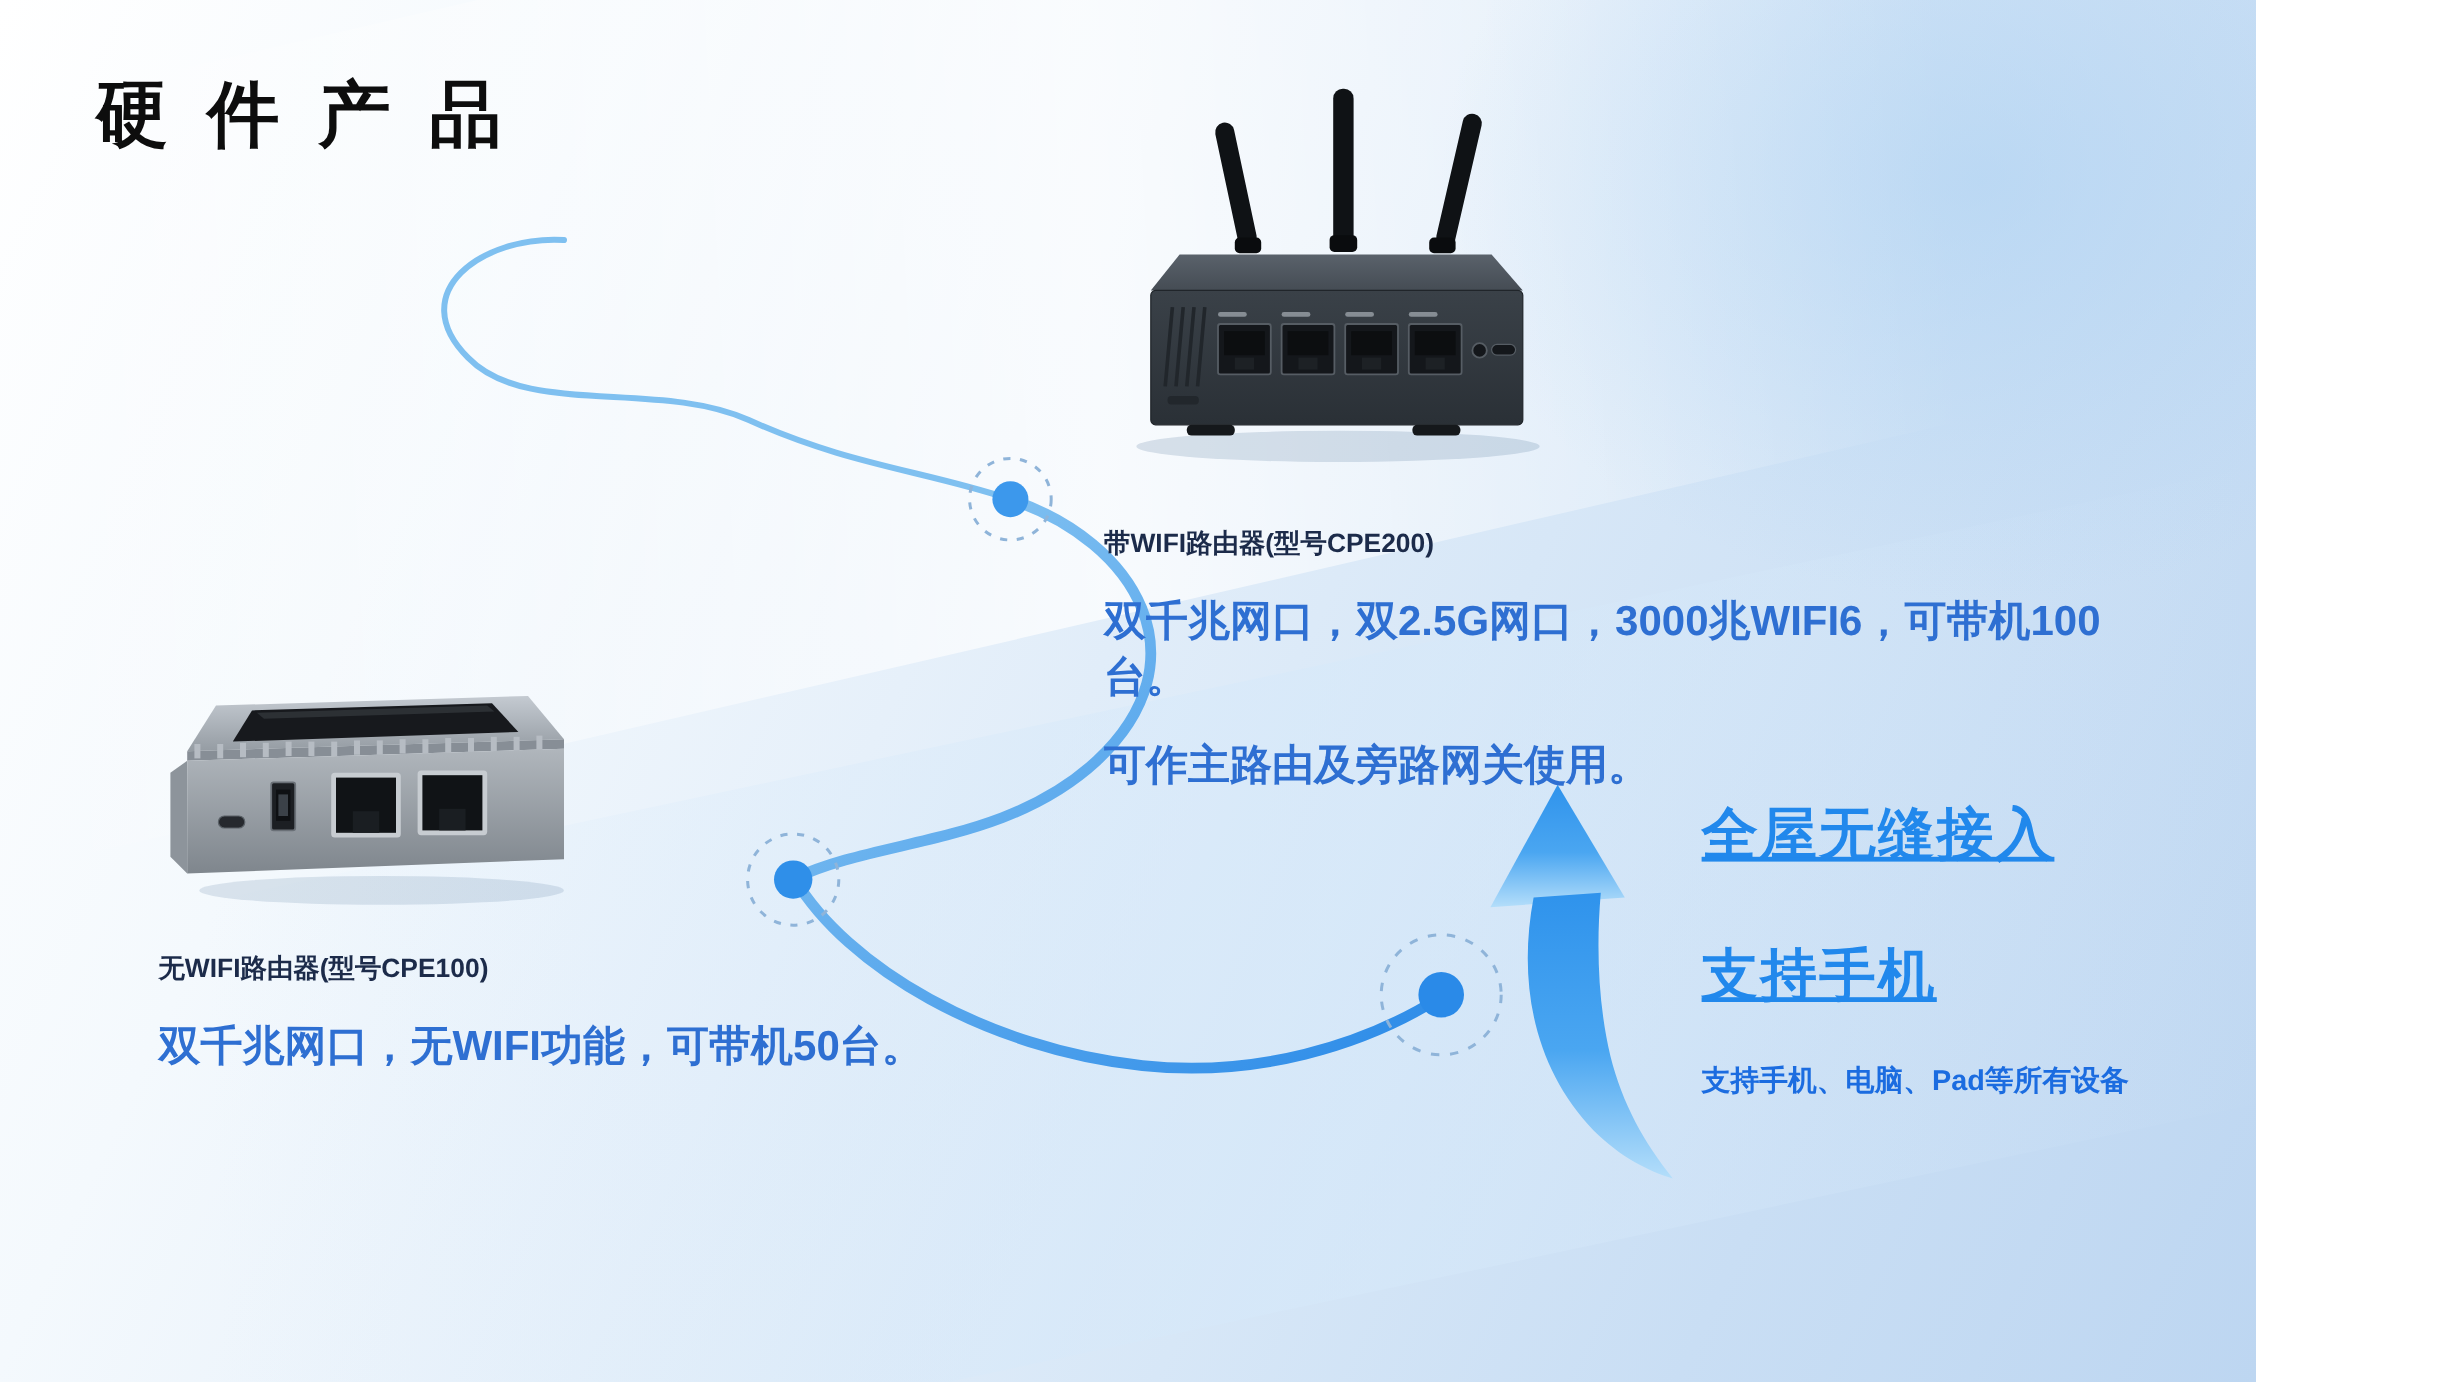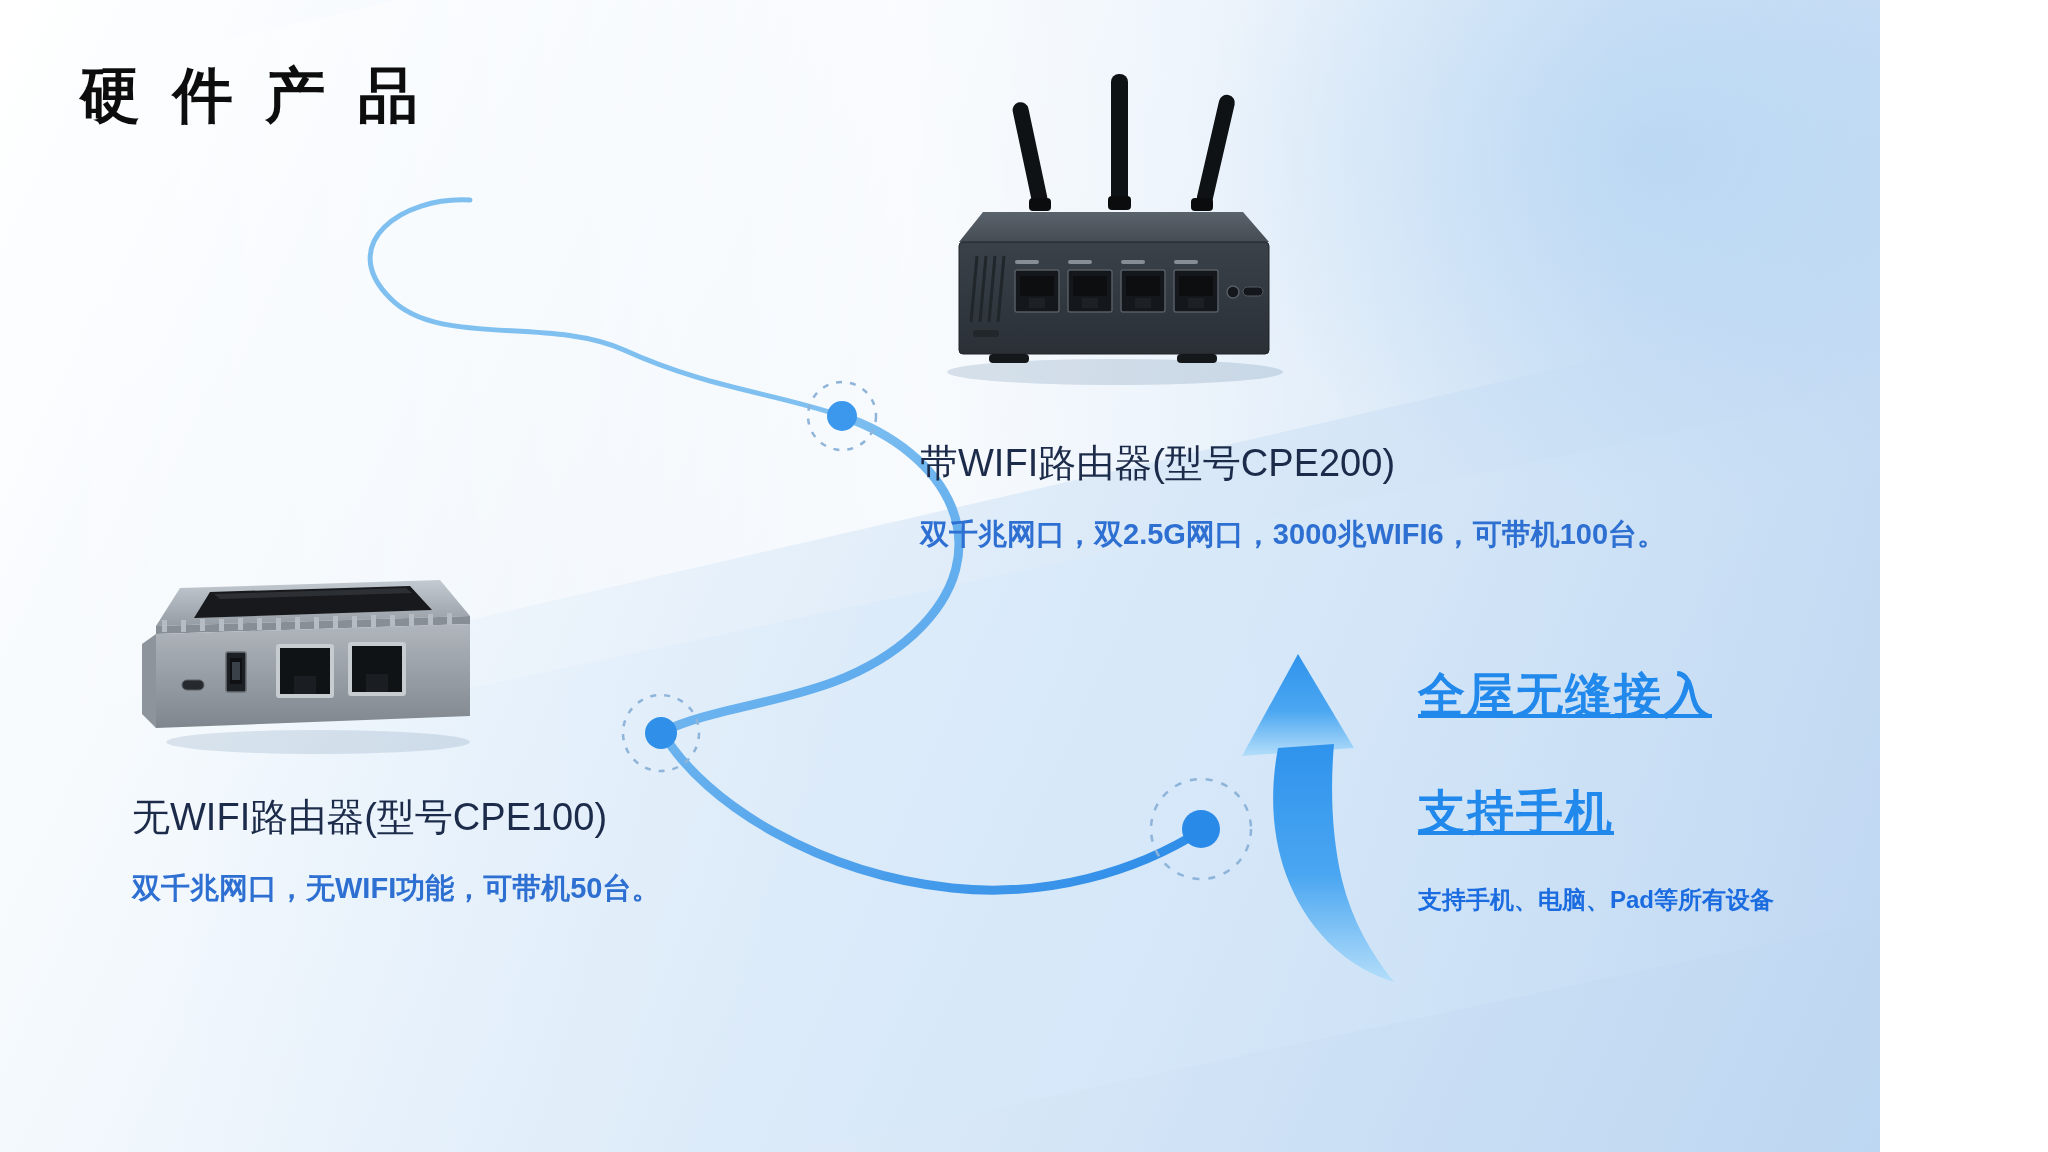--- a/index.html
+++ b/index.html
@@ -31,22 +31,22 @@
     position:absolute;left:80px;top:56px;margin:0;
     font-size:60px;font-weight:900;color:#0d0d0d;letter-spacing:8px;
   }
   .flow-svg{position:absolute;left:0;top:0;width:2048px;height:1152px;pointer-events:none;}
   .device{position:absolute;}
   .device-cpe200{left:905px;top:70px;width:400px;height:345px;}
   .device-cpe100{left:138px;top:530px;width:360px;height:240px;}
   .info{position:absolute;}
   .info-cpe200{left:920px;top:438px;width:900px;}
   .info-cpe100{left:132px;top:792px;width:760px;}
-  .info-title{font-size:38px;font-weight:400;color:#1c2b4a;margin:0 0 26px 0;}
-  .info-line{font-size:29px;font-weight:600;color:#2e6fd2;margin:16px 0 26px 0;}
+  .info-title{font-size:22px;font-weight:700;color:#1c2b4a;margin:0 0 26px 0;}
+  .info-line{font-size:35px;font-weight:600;color:#2e6fd2;margin:16px 0 26px 0;}
   .arrow-svg{position:absolute;left:1236px;top:652px;width:190px;height:345px;}
   .benefits{position:absolute;left:1418px;top:664px;width:560px;}
   .benefit-headline{font-size:47px;font-weight:800;color:#2188ec;margin:0 0 54px 0;letter-spacing:2px;text-decoration:underline;}
   .benefit-headline.second{margin-bottom:40px;}
   .benefit-line{font-size:24px;font-weight:700;color:#1b6ce0;margin:0 0 26px 0;}
 </style>
 </head>
 <body>
 
 <div class="stage">
@@ -195,20 +195,21 @@
         <rect x="210" y="112" width="58" height="54" rx="3" fill="#c7ccd1"></rect>
         <rect x="214" y="116" width="50" height="46" fill="#101316"></rect>
         <rect x="228" y="144" width="22" height="18" fill="#1a1e22"></rect>
       </g>
     </g>
   </svg>
 
   <div class="info info-cpe200">
     <p class="info-title">带WIFI路由器(型号CPE200)</p>
     <p class="info-line">双千兆网口，双2.5G网口，3000兆WIFI6，可带机100台。</p>
+    <p class="info-line">可作主路由及旁路网关使用。</p>
   </div>
 
   <div class="info info-cpe100">
     <p class="info-title">无WIFI路由器(型号CPE100)</p>
     <p class="info-line">双千兆网口，无WIFI功能，可带机50台。</p>
   </div>
 
   <svg class="arrow-svg" viewBox="0 0 190 345">
     <defs>
       <linearGradient id="arrowGrad" x1="0" y1="0" x2="0" y2="1">

